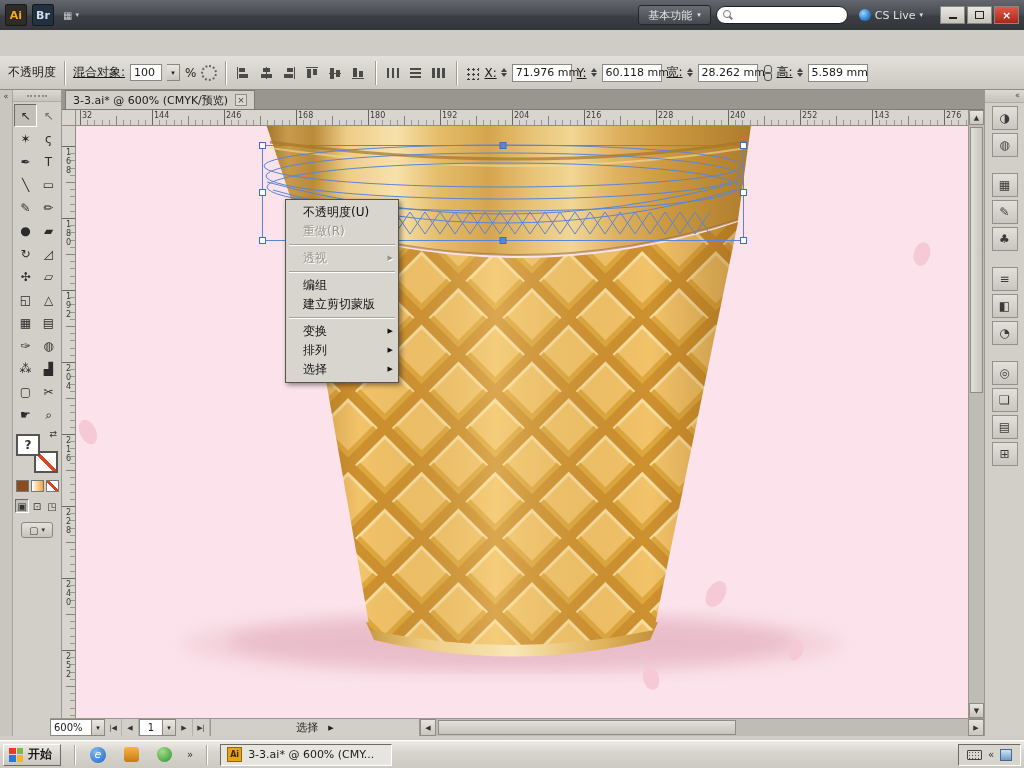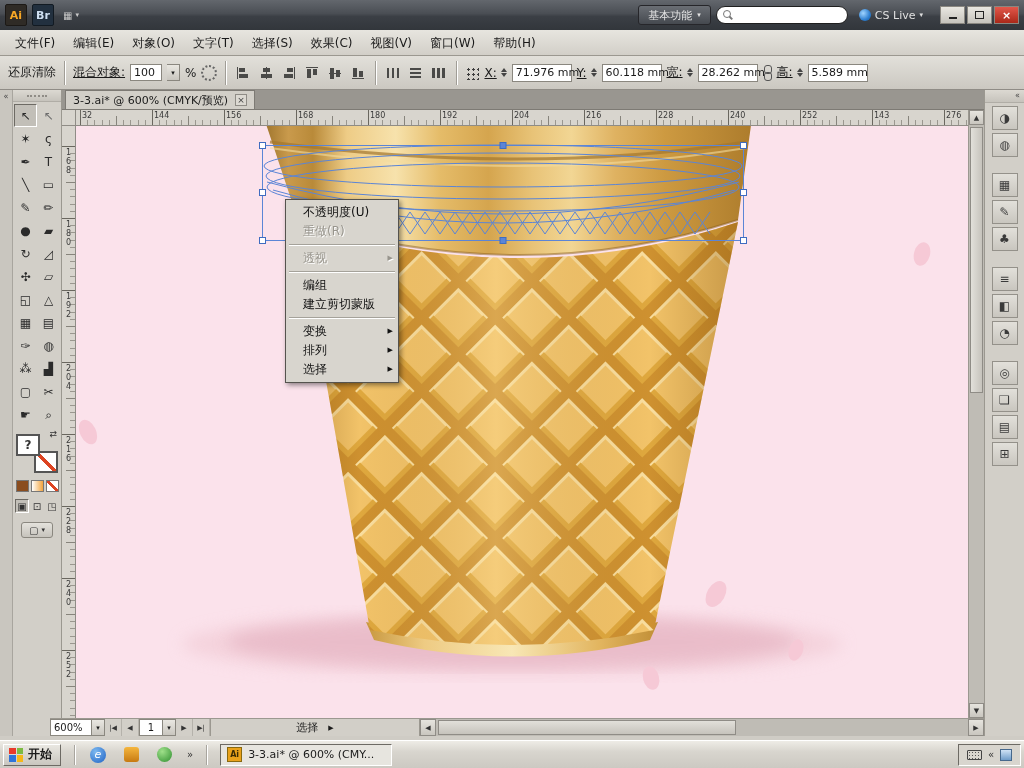--- a/index.html
+++ b/index.html
@@ -179,34 +179,23 @@
         </div>
       <div class="wb">
           <span class="restbox"></span>
         </div>
       <div class="wb close">
           <span>×</span>
         </div>
     </div>
   </div>
 
-  <div class="menubar">
-    <span class="mitem">文件(F)</span>
-    <span class="mitem">编辑(E)</span>
-    <span class="mitem">对象(O)</span>
-    <span class="mitem">文字(T)</span>
-    <span class="mitem">选择(S)</span>
-    <span class="mitem">效果(C)</span>
-    <span class="mitem">视图(V)</span>
-    <span class="mitem">窗口(W)</span>
-    <span class="mitem">帮助(H)</span>
-  </div>
 
   <div class="controlbar">
-    <span>还原清除</span>
+    <span>不透明度</span>
     <span class="csep"></span>
     <span class="u">混合对象:</span>
     <span class="numbox">100</span>
     <span class="ndrop">▾</span>
     <span>%</span>
     <span class="recolor"></span>
     <span class="csep"></span>
     <span class="aic a-l">
         <b class="s1"></b>
         <b class="s2"></b>
@@ -407,21 +396,21 @@
     <div class="tab">
       <span>3-3.ai* @ 600% (CMYK/预览)</span>
       <span class="tabx">×</span>
     </div>
   </div>
 
   <div class="corner"></div>
   <div class="hruler">
     <span class="hnum" style="left:6px">32</span>
     <span class="hnum" style="left:78px">144</span>
-    <span class="hnum" style="left:150px">156</span>
+    <span class="hnum" style="left:150px">246</span>
     <span class="hnum" style="left:222px">168</span>
     <span class="hnum" style="left:294px">180</span>
     <span class="hnum" style="left:366px">192</span>
     <span class="hnum" style="left:438px">204</span>
     <span class="hnum" style="left:510px">216</span>
     <span class="hnum" style="left:582px">228</span>
     <span class="hnum" style="left:654px">240</span>
     <span class="hnum" style="left:726px">252</span>
     <span class="hnum" style="left:798px">143</span>
     <span class="hnum" style="left:870px">276</span>

